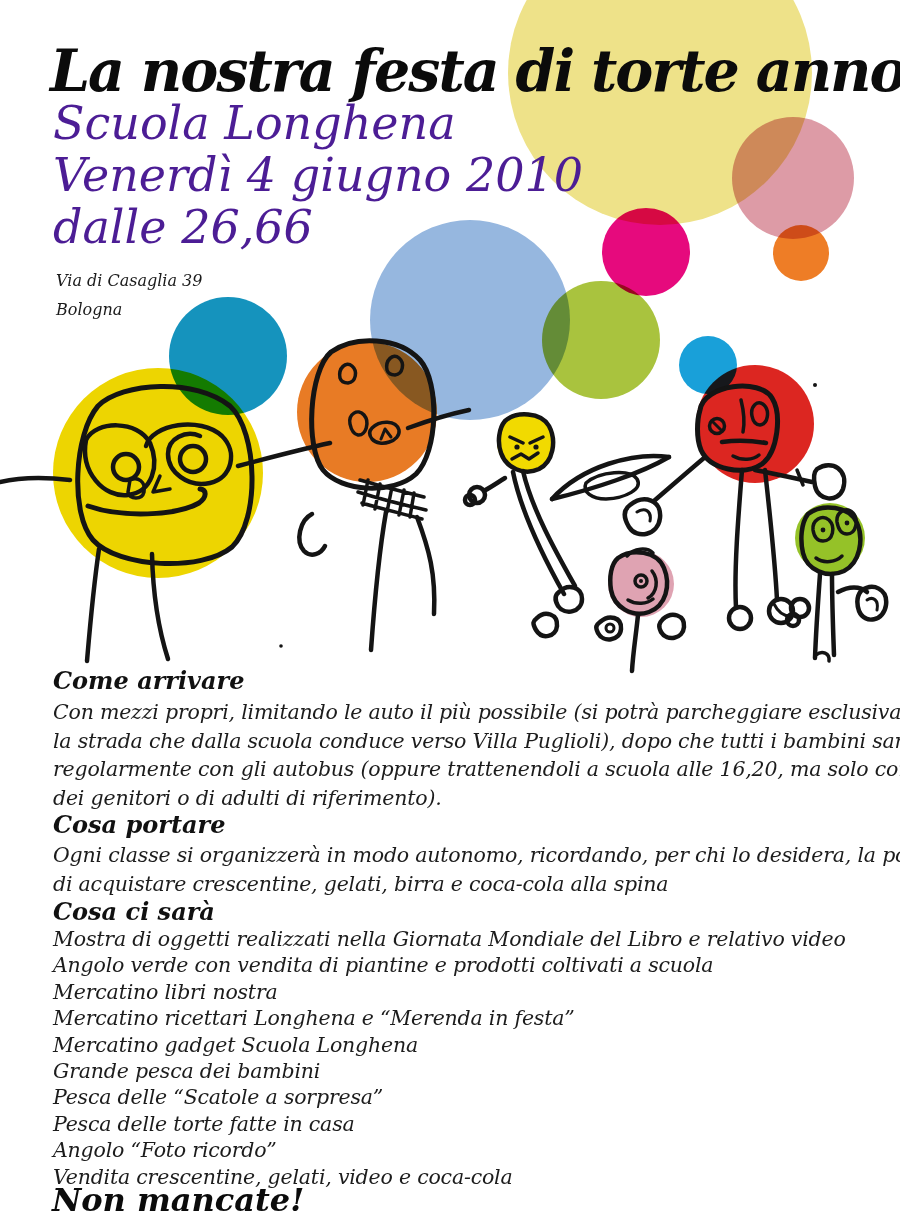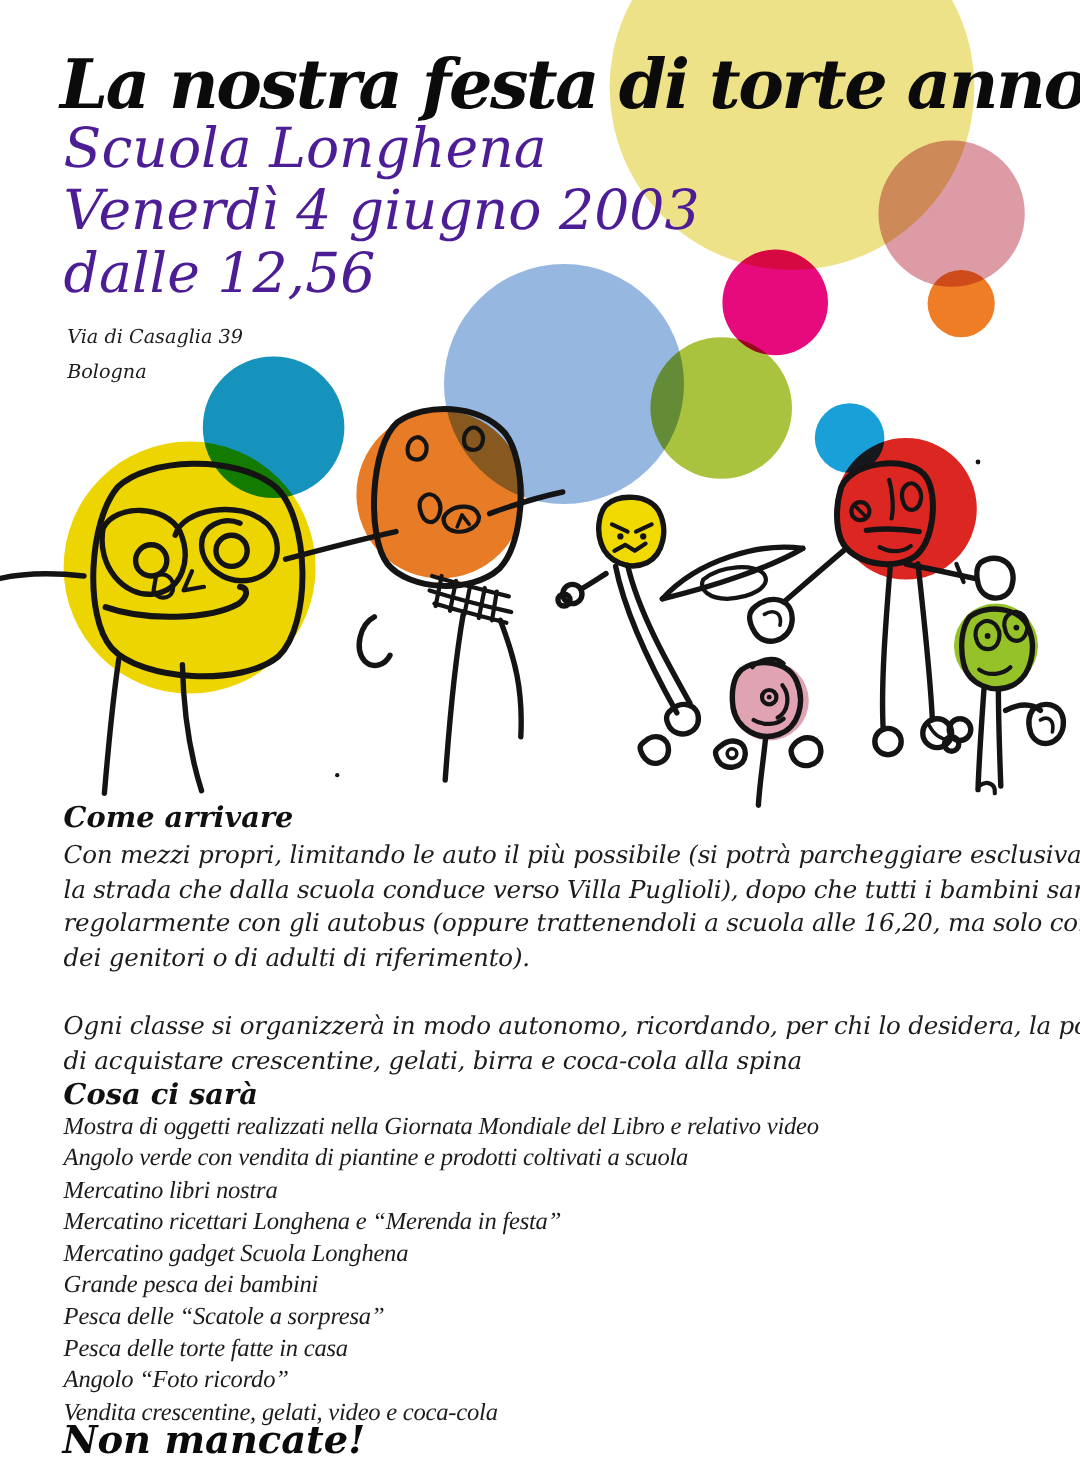--- a/index.html
+++ b/index.html
@@ -155,44 +155,45 @@
       <circle cx="281" cy="646" r="1.8" fill="#141414" stroke="none"></circle>
     </g>
   </svg>
 
   <div class="textlayer">
 
     <div class="abs title">La nostra festa di torte anno</div>
 
     <div class="abs subtitle">
       <div>Scuola Longhena</div>
-      <div>Venerdì 4 giugno 2003</div>
-      <div>dalle 12,56</div>
+      <div>Venerdì 4 giugno 2010</div>
+      <div>dalle 26,66</div>
     </div>
 
     <div class="abs address">
       <div>Via di Casaglia 39</div>
       <div>Bologna</div>
     </div>
 
     <div class="abs heading" style="left:53px;top:666px;">Come arrivare</div>
     <div class="abs bodytext para" style="left:53px;top:698px;">
       <div>Con mezzi propri, limitando le auto il più possibile (si potrà parcheggiare esclusivamente lungo</div>
       <div>la strada che dalla scuola conduce verso Villa Puglioli), dopo che tutti i bambini saranno scesi</div>
       <div>regolarmente con gli autobus (oppure trattenendoli a scuola alle 16,20, ma solo con la presenza</div>
       <div>dei genitori o di adulti di riferimento).</div>
     </div>
 
+    <div class="abs heading" style="left:53px;top:810px;">Cosa portare</div>
     <div class="abs bodytext para" style="left:53px;top:841px;">
       <div>Ogni classe si organizzerà in modo autonomo, ricordando, per chi lo desidera, la possibilità</div>
       <div>di acquistare crescentine, gelati, birra e coca-cola alla spina</div>
     </div>
 
     <div class="abs heading" style="left:53px;top:897px;">Cosa ci sarà</div>
-    <div class="abs bodytext list" style="left:53px;top:926px;font-family:Liberation Serif, serif;">
+    <div class="abs bodytext list" style="left:53px;top:926px;">
       <div>Mostra di oggetti realizzati nella Giornata Mondiale del Libro e relativo video</div>
       <div>Angolo verde con vendita di piantine e prodotti coltivati a scuola</div>
       <div>Mercatino libri nostra</div>
       <div>Mercatino ricettari Longhena e “Merenda in festa”</div>
       <div>Mercatino gadget Scuola Longhena</div>
       <div>Grande pesca dei bambini</div>
       <div>Pesca delle “Scatole a sorpresa”</div>
       <div>Pesca delle torte fatte in casa</div>
       <div>Angolo “Foto ricordo”</div>
       <div>Vendita crescentine, gelati, video e coca-cola</div>

